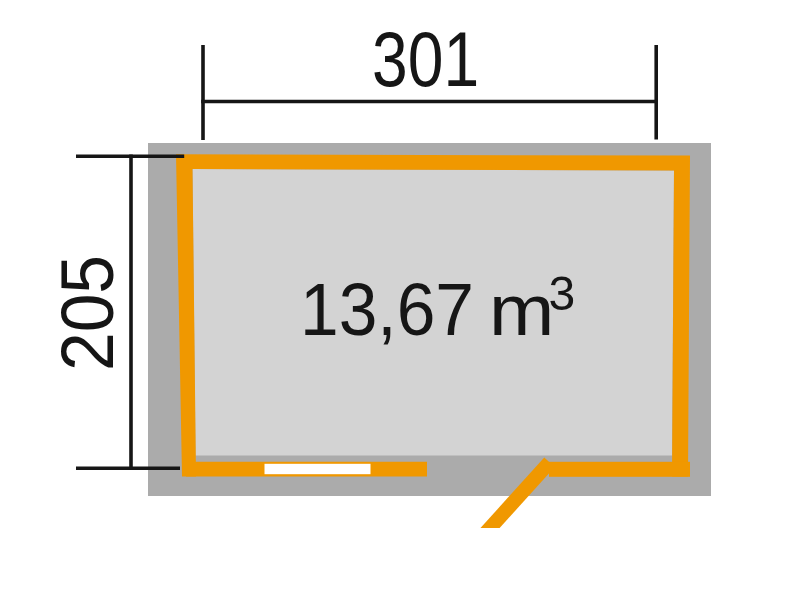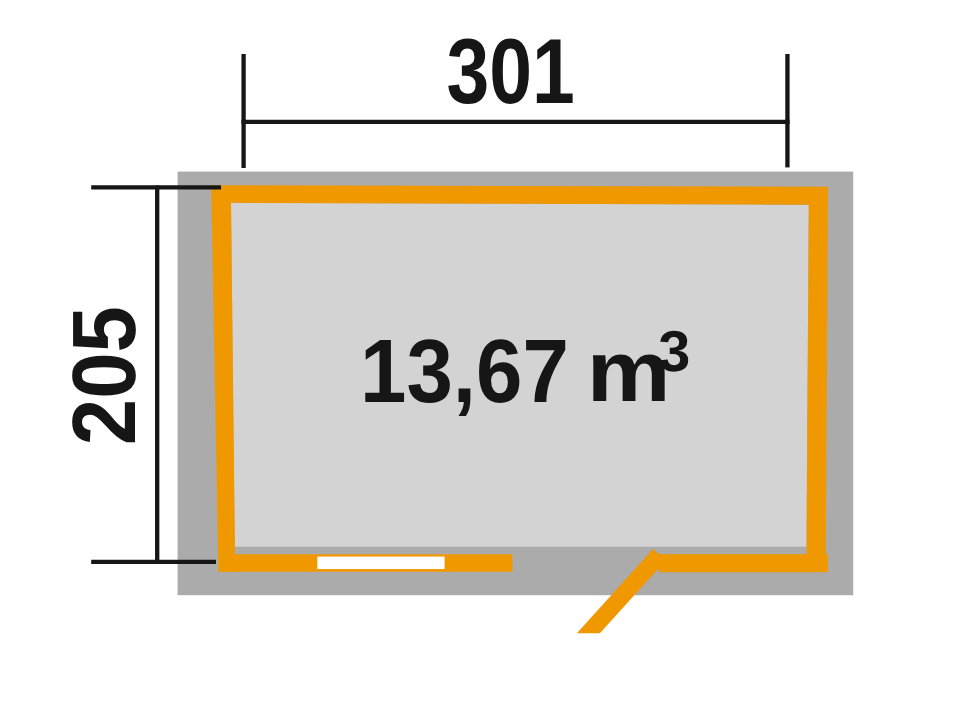--- a/index.html
+++ b/index.html
@@ -1,16 +1,16 @@
 <!DOCTYPE html>
 <html><head>
 <meta charset="utf-8">
 <style>
   html,body{margin:0;padding:0;background:#ffffff;}
-  .page{width:800px;height:528px;position:relative;background:#ffffff;overflow:hidden;font-weight:bold;}
+  .page{width:800px;height:528px;position:relative;background:#ffffff;overflow:hidden;}
   svg{display:block;}
   text{font-family:"Liberation Sans",sans-serif;}
 </style>
 </head>
 <body>
 <div class="page">
 <svg width="800" height="600" viewBox="0 0 800 600" xmlns="http://www.w3.org/2000/svg">
 
   <rect x="0" y="0" width="800" height="600" fill="#ffffff"></rect>
 

